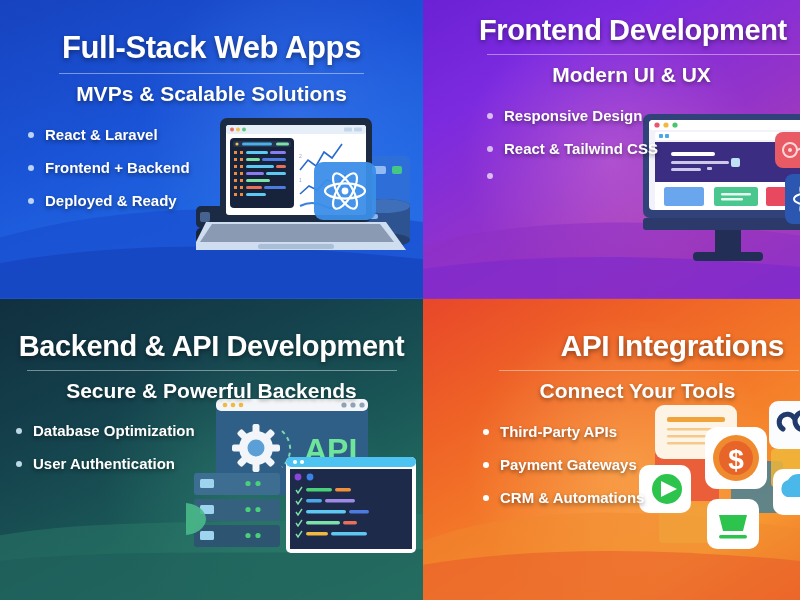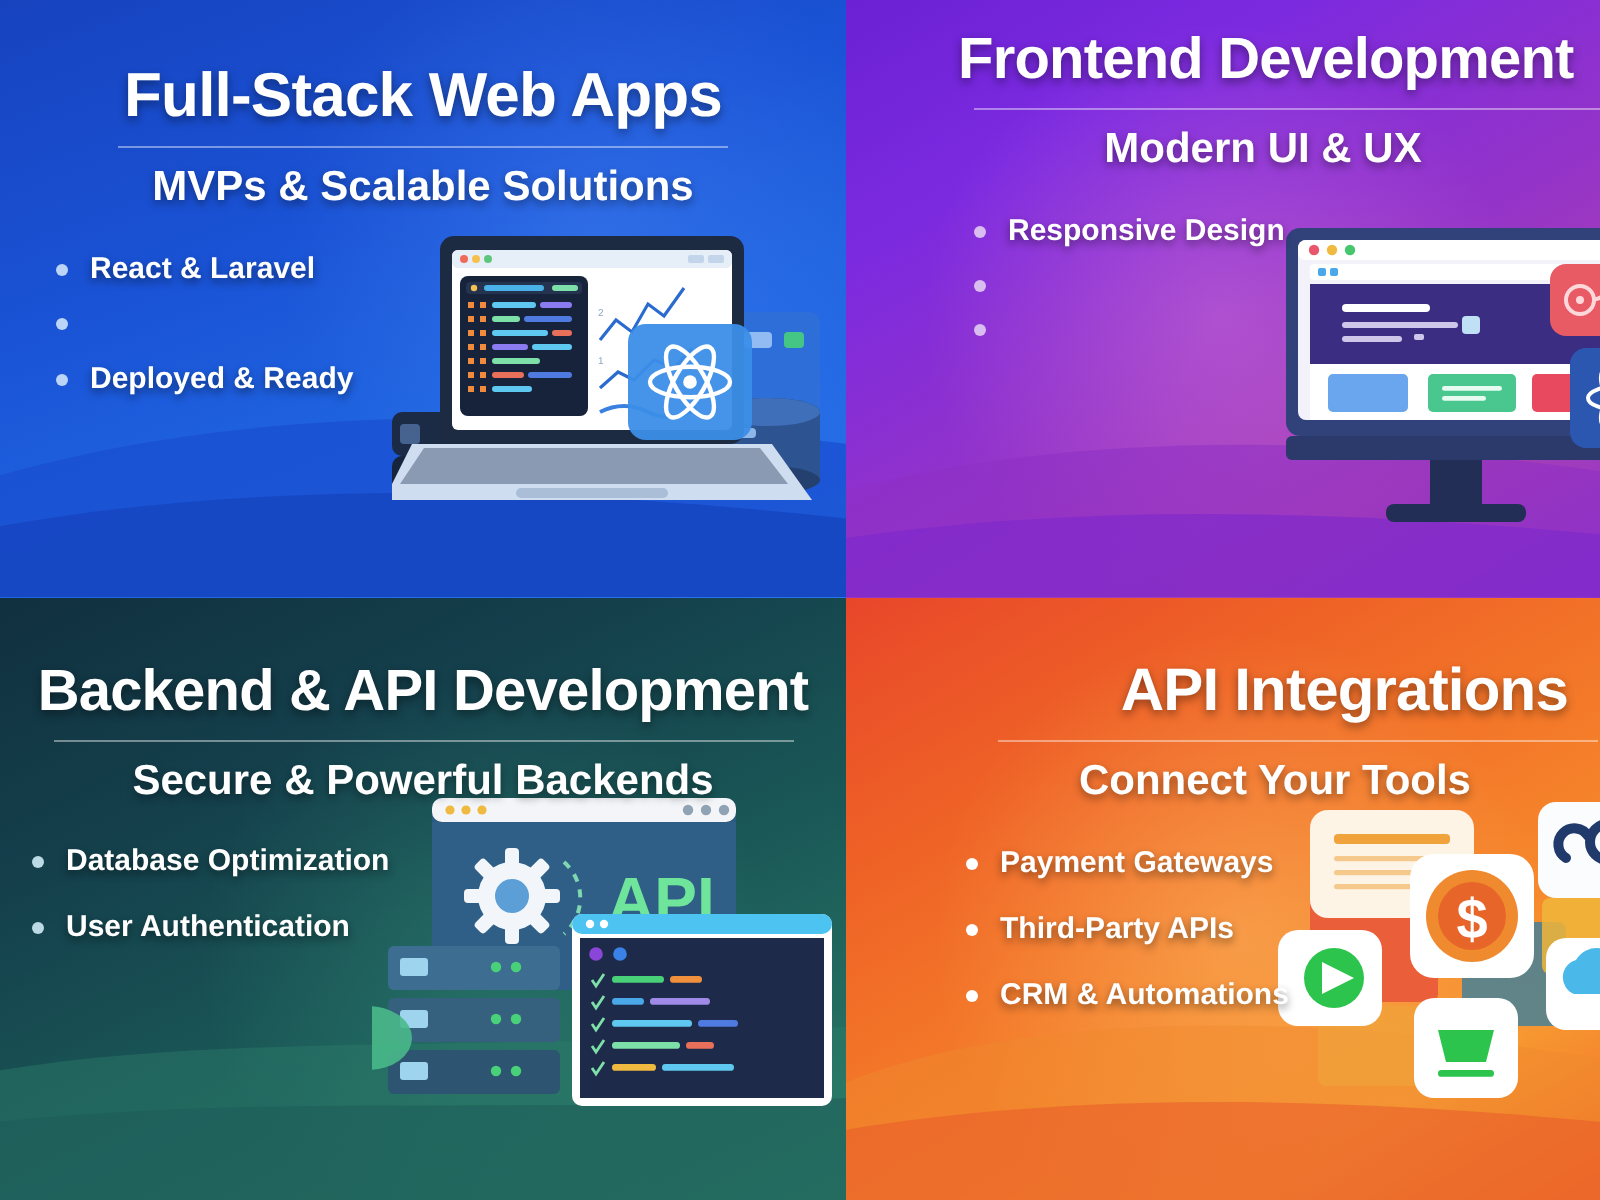--- a/index.html
+++ b/index.html
@@ -170,20 +170,21 @@
       <div class="title">Full-Stack Web Apps</div>
       <div class="rule"></div>
       <div class="subtitle">MVPs &amp; Scalable Solutions</div>
       <ul class="bullets">
         <li>
             <span class="dot"></span>
             <span>React &amp; Laravel</span>
           </li>
         <li>
             <span class="dot"></span>
+            <span>Frontend + Backend</span>
           </li>
         <li>
             <span class="dot"></span>
             <span>Deployed &amp; Ready</span>
           </li>
       </ul>
     </div>
   </div>
 
   <div class="panel p-frontend">
@@ -247,20 +248,21 @@
       <div class="title" style="padding-left:40px;">Frontend Development</div>
       <div class="rule"></div>
       <div class="subtitle">Modern UI &amp; UX</div>
       <ul class="bullets">
         <li>
             <span class="dot"></span>
             <span>Responsive Design</span>
           </li>
         <li>
             <span class="dot"></span>
+            <span>React &amp; Tailwind CSS</span>
           </li>
         <li>
             <span class="dot"></span>
           </li>
       </ul>
     </div>
   </div>
 
   <div class="panel p-backend">
     <div class="glow g3"></div>
@@ -413,25 +415,25 @@
       </g>
     </svg>
 
     <div class="content">
       <div class="title" style="padding-left:50px;text-align:right;">API Integrations</div>
       <div class="rule"></div>
       <div class="subtitle">Connect Your Tools</div>
       <ul class="bullets">
         <li>
             <span class="dot"></span>
+            <span>Third-Party APIs</span>
+          </li>
+        <li>
+            <span class="dot"></span>
             <span>Payment Gateways</span>
-          </li>
-        <li>
-            <span class="dot"></span>
-            <span>Third-Party APIs</span>
           </li>
         <li>
             <span class="dot"></span>
             <span>CRM &amp; Automations</span>
           </li>
       </ul>
     </div>
   </div>
 
 </div>

